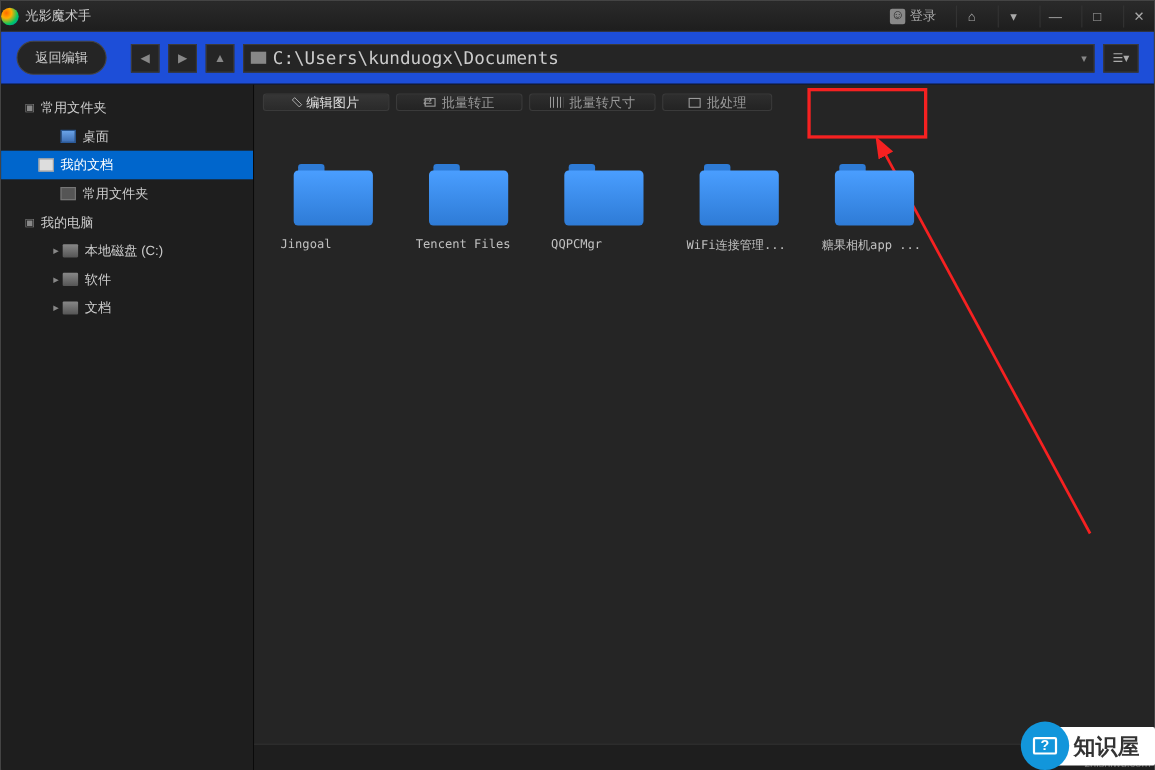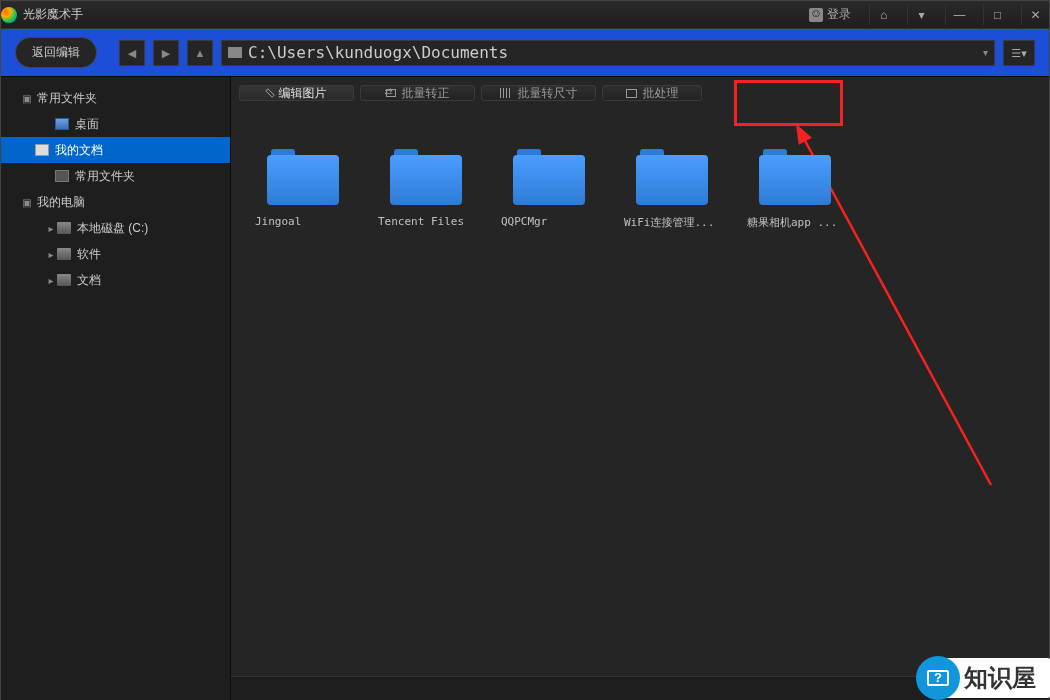--- a/index.html
+++ b/index.html
@@ -57,21 +57,21 @@
 .folder-front { position: absolute; top: 6px; width: 72px; height: 50px; background: linear-gradient(#4a9eff,#2e7bd6); border-radius: 4px; }
 .folder-label { color: #c0c0c0; font-size: 11px; font-family: Consolas, "Microsoft YaHei", monospace; white-space: nowrap; overflow: hidden; }
 
 .statusbar { position: absolute; bottom: 0; left: 0; right: 0; height: 24px; background: #1e1e1e; border-top: 1px solid #333; display: flex; align-items: center; justify-content: flex-end; padding: 0 10px; gap: 6px; color: #999; font-size: 11px; }
 .shield-ic { width: 10px; height: 12px; background: #666; clip-path: polygon(50% 0%, 100% 20%, 100% 70%, 50% 100%, 0% 70%, 0% 20%); }
 
 .watermark-badge { position: absolute; right: 0; bottom: 0; display: flex; align-items: center; height: 44px; }
 .wm-circle { width: 44px; height: 44px; background: #1296db; border-radius: 50%; display: flex; align-items: center; justify-content: center; z-index: 2; }
 .wm-monitor { width: 22px; height: 16px; border: 2px solid #fff; border-radius: 2px; position: relative; }
 .wm-monitor::after { content: "?"; color: #fff; font-weight: bold; position: absolute; left: 5px; top: -2px; font-size: 13px; }
-.wm-txt { background: #fff; color: #333; font-size: 24px; font-weight: bold; padding: 4px 14px 4px 22px; margin-left: -18px; border-radius: 0 2px 2px 0; }
+.wm-txt { background: #fff; color: #333; font-size: 20px; font-weight: bold; padding: 4px 14px 4px 22px; margin-left: -18px; border-radius: 0 2px 2px 0; }
 .wm-sub { position: absolute; right: 4px; bottom: 0; color: rgba(255,255,255,.35); font-size: 10px; }
 </style>
 </head>
 <body>
 
 <div class="window">
 
   <div class="titlebar">
     <div class="app-icon"></div>
     <div class="app-title">光影魔术手</div>

